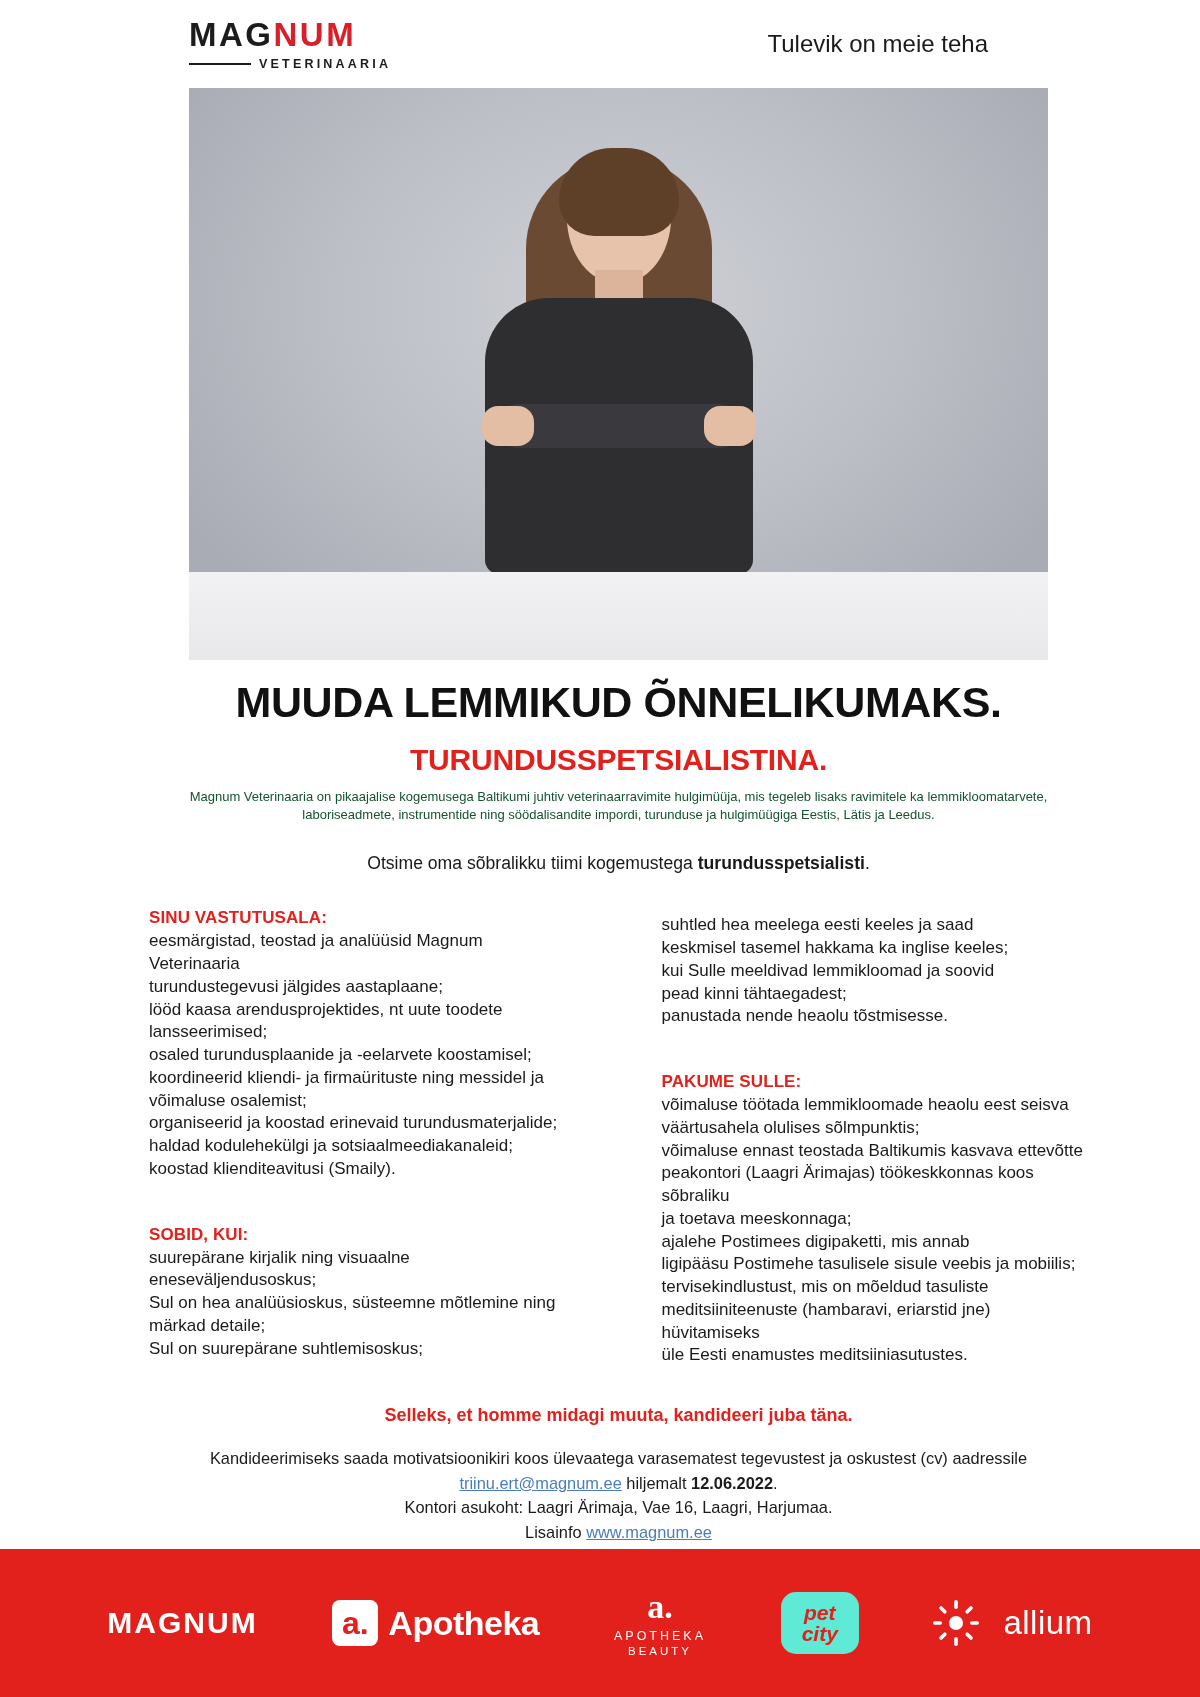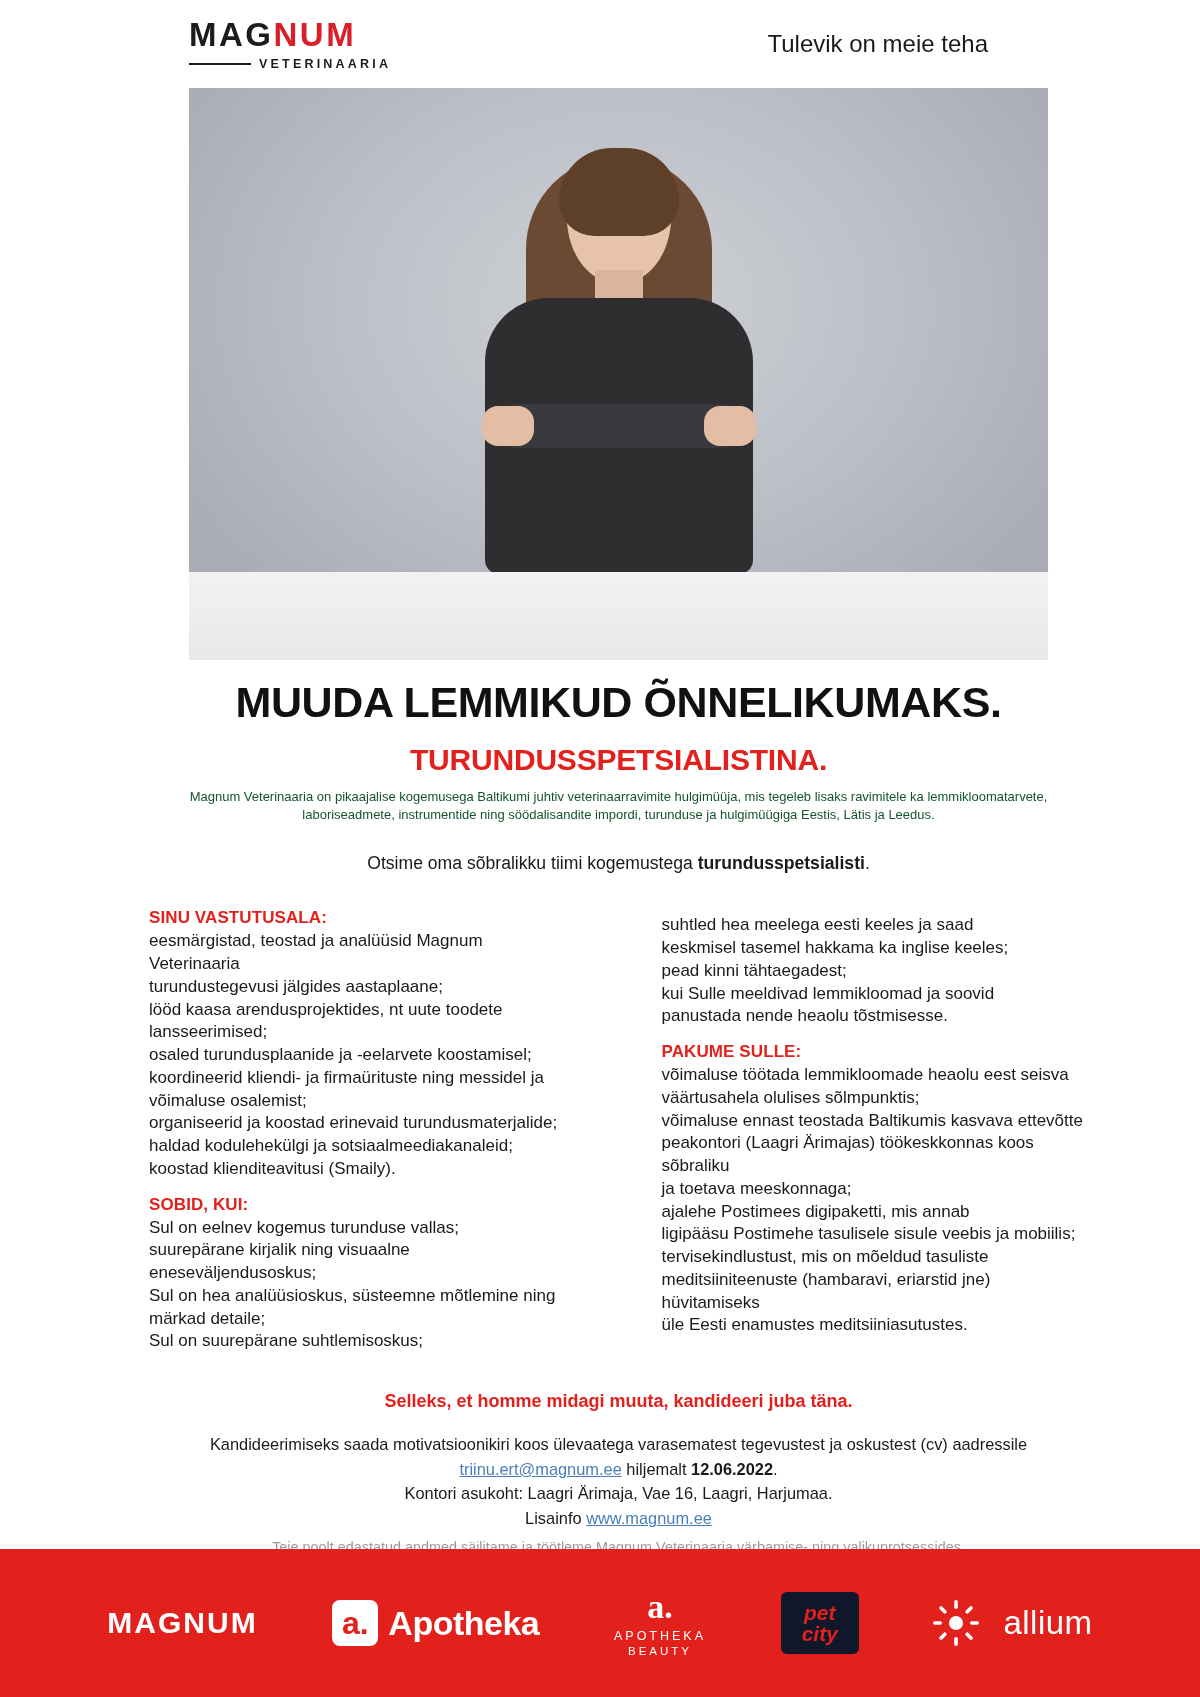--- a/index.html
+++ b/index.html
@@ -208,21 +208,21 @@
     gap: 84px;
   }
   .col { width: 430px; }
   .sec-title {
     font-size: 17px;
     font-weight: bold;
     color: #e2201c;
     margin: 0 0 2px 0;
     letter-spacing: 0.1px;
   }
-  .sec-title.spaced { margin-top: 14px; }
+  .sec-title.spaced { margin-top: 44px; }
   .sec-list {
     margin: 0;
     padding: 0;
     list-style: none;
   }
   .sec-list li {
     font-size: 17px;
     line-height: 1.34;
     color: #1a1a1a;
     margin: 0;
@@ -313,22 +313,22 @@
     margin-top: 5px;
   }
   .p-beauty-sub {
     font-size: 11.5px;
     letter-spacing: 3px;
     margin-top: 2px;
   }
   .p-petcity {
     width: 78px;
     height: 62px;
-    background: #0f172a;
-    border-radius: 6px;
+    background: #5eead4;
+    border-radius: 15px;
     color: #e2201c;
     display: flex;
     flex-direction: column;
     align-items: center;
     justify-content: center;
     line-height: 1.02;
   }
   .p-petcity span {
     font-size: 21px;
     font-weight: bold;
@@ -395,35 +395,34 @@
         <li>osaled turundusplaanide ja -eelarvete koostamisel;</li>
         <li>koordineerid kliendi- ja firmaürituste ning messidel ja</li>
         <li>võimaluse osalemist;</li>
         <li>organiseerid ja koostad erinevaid turundusmaterjalide;</li>
         <li>haldad kodulehekülgi ja sotsiaalmeediakanaleid;</li>
         <li>koostad klienditeavitusi (Smaily).</li>
       </ul>
 
       <div class="sec-title spaced">SOBID, KUI:</div>
       <ul class="sec-list">
-        <li>Sul on eelnev kogemus turunduse vallas;</li>
         <li>suurepärane kirjalik ning visuaalne eneseväljendusoskus;</li>
         <li>Sul on hea analüüsioskus, süsteemne mõtlemine ning</li>
         <li>märkad detaile;</li>
         <li>Sul on suurepärane suhtlemisoskus;</li>
       </ul>
     </div>
 
     <div class="col col-right">
       <div class="pad-top"></div>
       <ul class="sec-list">
         <li>suhtled hea meelega eesti keeles ja saad</li>
         <li>keskmisel tasemel hakkama ka inglise keeles;</li>
+        <li>kui Sulle meeldivad lemmikloomad ja soovid</li>
         <li>pead kinni tähtaegadest;</li>
-        <li>kui Sulle meeldivad lemmikloomad ja soovid</li>
         <li>panustada nende heaolu tõstmisesse.</li>
       </ul>
 
       <div class="sec-title spaced">PAKUME SULLE:</div>
       <ul class="sec-list">
         <li>võimaluse töötada lemmikloomade heaolu eest seisva</li>
         <li>väärtusahela olulises sõlmpunktis;</li>
         <li>võimaluse ennast teostada Baltikumis kasvava ettevõtte</li>
         <li>peakontori (Laagri Ärimajas) töökeskkonnas koos sõbraliku</li>
         <li>ja toetava meeskonnaga;</li>

